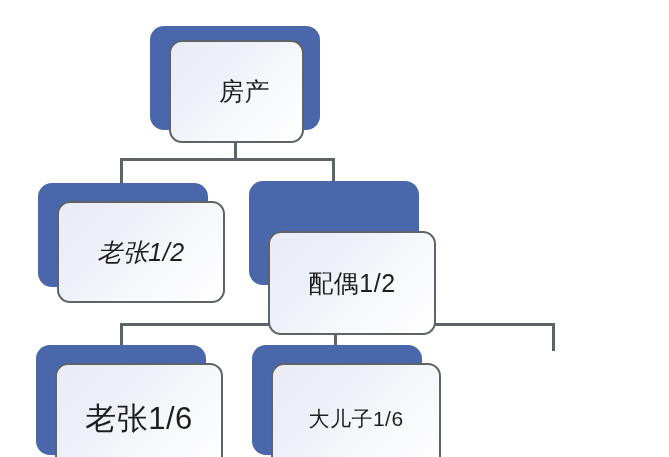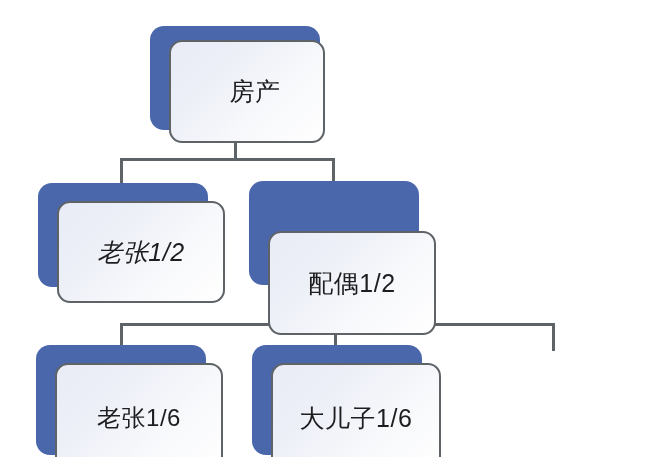--- a/index.html
+++ b/index.html
@@ -58,40 +58,40 @@
   .line {
     position: absolute;
     background: #5e6368;
   }
   .line.v { width: 3px; }
   .line.h { height: 3px; }
 
   
   
   #node-root { left: 150px; top: 26px; width: 170px; height: 104px; }
-  #node-root .face { left: 19px; top: 14px; width: 156px; height: 103px; padding-left: 16px; }
+  #node-root .face { left: 19px; top: 14px; width: 135px; height: 103px; padding-left: 16px; }
   #node-root .label { font-size: 25px; }
 
   
   #node-laozhang-half { left: 38px; top: 183px; width: 170px; height: 104px; }
   #node-laozhang-half .face { left: 19px; top: 18px; width: 168px; height: 102px; }
   #node-laozhang-half .label { font-size: 25px; font-style: italic; }
 
   #node-spouse-half { left: 249px; top: 181px; width: 170px; height: 104px; }
   #node-spouse-half .face { left: 19px; top: 18px; width: 168px; height: 104px; margin-top: 32px; }
   #node-spouse-half .label { font-size: 25px; }
 
   
   #node-laozhang-sixth { left: 36px; top: 345px; width: 170px; height: 110px; }
   #node-laozhang-sixth .face { left: 19px; top: 18px; width: 168px; height: 110px; }
-  #node-laozhang-sixth .label { font-size: 24px; }
+  #node-laozhang-sixth .label { font-size: 31px; }
 
   #node-elder-son { left: 252px; top: 345px; width: 170px; height: 110px; }
   #node-elder-son .face { left: 19px; top: 18px; width: 170px; height: 110px; }
-  #node-elder-son .label { font-size: 25px; }
+  #node-elder-son .label { font-size: 21px; }
 
   #node-younger-son { left: 462px; top: 345px; width: 170px; height: 110px; }
   #node-younger-son .face { left: 17px; top: 18px; width: 170px; height: 110px; }
   #node-younger-son .label { font-size: 25px; }
 
   
   #conn1-stem   { left: 234px; top: 130px; height: 30px; }
   #conn1-bar    { left: 120px; top: 158px; width: 215px; }
   #conn1-drop-l { left: 120px; top: 158px; height: 30px; }
   #conn1-drop-r { left: 332px; top: 158px; height: 30px; }

